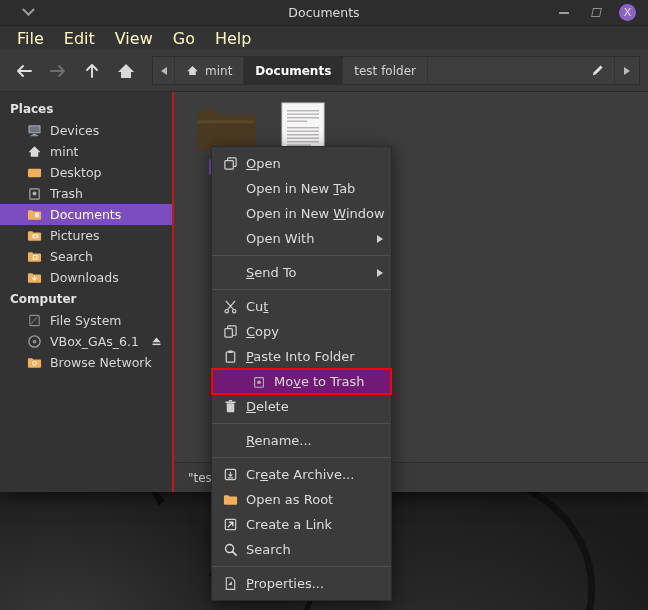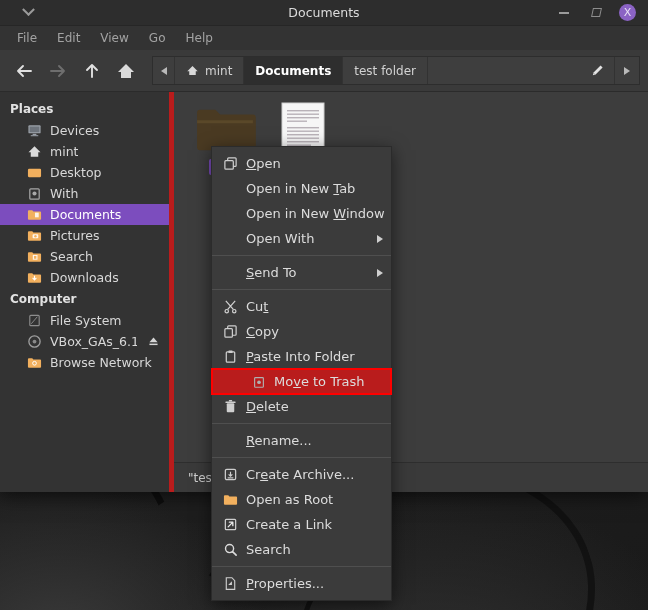--- a/index.html
+++ b/index.html
@@ -61,21 +61,21 @@
   .wbtn .max { width: 9px; height: 9px; border: 1.6px solid #8d8d8d; transform: skewX(-12deg); }
   .wbtn.close { width: 17px; height: 17px; border-radius: 50%; background: #8b63c4; }
   .wbtn.close .x { color: #e8e0f4; font-size: 11px; line-height: 1; font-family: "DejaVu Sans", sans-serif; }
 
   
   .menubar {
     height: 24px; background: #333333; display: flex; align-items: center;
     padding-left: 8px; gap: 2px; flex: none;
   }
   .menubar .mi {
-    font-size: 12px; color: #a3a3a3; padding: 3px 9px; border-radius: 2px;
+    font-size: 16px; color: #fef9c3; padding: 3px 9px; border-radius: 2px;
   }
 
   
   .toolbar {
     height: 42px; background: #3a3a3a; display: flex; align-items: center;
     padding: 0 8px; gap: 2px; flex: none;
     border-bottom: 1px solid #2b2b2b;
   }
   .tbtn { width: 32px; height: 30px; display: flex; align-items: center; justify-content: center; }
   .tbtn svg { display: block; }
@@ -95,21 +95,21 @@
   .pb-crumb.active { background: #2e2e2e; color: #ffffff; font-weight: bold; }
   .pb-fill { flex: 1; display: flex; align-items: center; justify-content: flex-end; padding-right: 8px; border-right: 1px solid #323232; }
   .pb-next { width: 24px; display: flex; align-items: center; justify-content: center; }
   .tri-r { width: 0; height: 0; border-left: 6px solid #b9b9b9; border-top: 4.5px solid transparent; border-bottom: 4.5px solid transparent; }
   .tri-l { width: 0; height: 0; border-right: 6px solid #b9b9b9; border-top: 4.5px solid transparent; border-bottom: 4.5px solid transparent; }
 
   
   .wbody { flex: 1; display: flex; min-height: 0; }
   .sidebar {
     width: 174px; background: #333333; flex: none;
-    border-right: 5px solid #b91c1c; padding-top: 6px; overflow: hidden;
+    border-right: 2px solid #b91c1c; padding-top: 6px; overflow: hidden;
   }
   .sb-head {
     font-size: 12px; font-weight: bold; color: #e2e2e2;
     padding: 4px 0 4px 10px;
   }
   .sb-item {
     display: flex; align-items: center; gap: 8px;
     padding: 2px 0 2px 26px; height: 21px;
     font-size: 12.5px; color: #d8d8d8;
   }
@@ -146,21 +146,21 @@
   .ctx-item {
     display: flex; align-items: center; height: 25px;
     padding: 0 8px 0 10px; font-size: 13px; color: #dcdcdc;
     position: relative;
   }
   .ctx-item .cic { width: 17px; flex: none; display: flex; align-items: center; justify-content: center; margin-right: 7px; }
   .ctx-item .clabel { flex: 1; white-space: nowrap; }
   .ctx-item .clabel u { text-decoration: underline; }
   .ctx-item .sub { width: 0; height: 0; border-left: 6px solid #cfcfcf; border-top: 4.5px solid transparent; border-bottom: 4.5px solid transparent; margin-left: 6px; }
   .ctx-sep { height: 1px; background: #4f4f4f; margin: 4px 0; }
-  .ctx-item.highlight { outline: 2px solid #ff0000; outline-offset: -1px; background: #b91c1c; z-index: 2; padding-left: 38px; }
+  .ctx-item.highlight { outline: 2px solid #ff0000; outline-offset: -1px; background: #701a75; z-index: 2; padding-left: 38px; }
 
   .ic svg, .cic svg { display: block; }
 </style>
 </head>
 <body>
 
 <div id="desktop">
   <div class="swoosh sw1"></div>
   <div class="swoosh sw2"></div>
   <div class="swoosh sw3"></div>
@@ -280,21 +280,21 @@
         <span class="sb-label">Desktop</span>
       </div>
 
       <div class="sb-item">
         <span class="ic">
           <svg width="15" height="15" viewBox="0 0 16 16">
               <rect x="3" y="3" width="10" height="11" rx="1" fill="none" stroke="#a8a8a8" stroke-width="1.3"></rect>
               <circle cx="8" cy="8" r="2.2" fill="#a8a8a8"></circle>
             </svg>
         </span>
-        <span class="sb-label">With</span>
+        <span class="sb-label">Trash</span>
       </div>
 
       <div class="sb-item selected">
         <span class="ic">
           <svg width="15" height="15" viewBox="0 0 16 16">
               <path d="M1 4.5 a1 1 0 0 1 1-1 h3.6 l1.2 1.3 H14 a1 1 0 0 1 1 1 V12.5 a1 1 0 0 1-1 1 H2 a1 1 0 0 1-1-1 Z" fill="#f2b05e"></path>
               <rect x="8.5" y="6" width="4" height="5" fill="#fff" opacity=".85"></rect>
             </svg>
         </span>
         <span class="sb-label">Documents</span>

